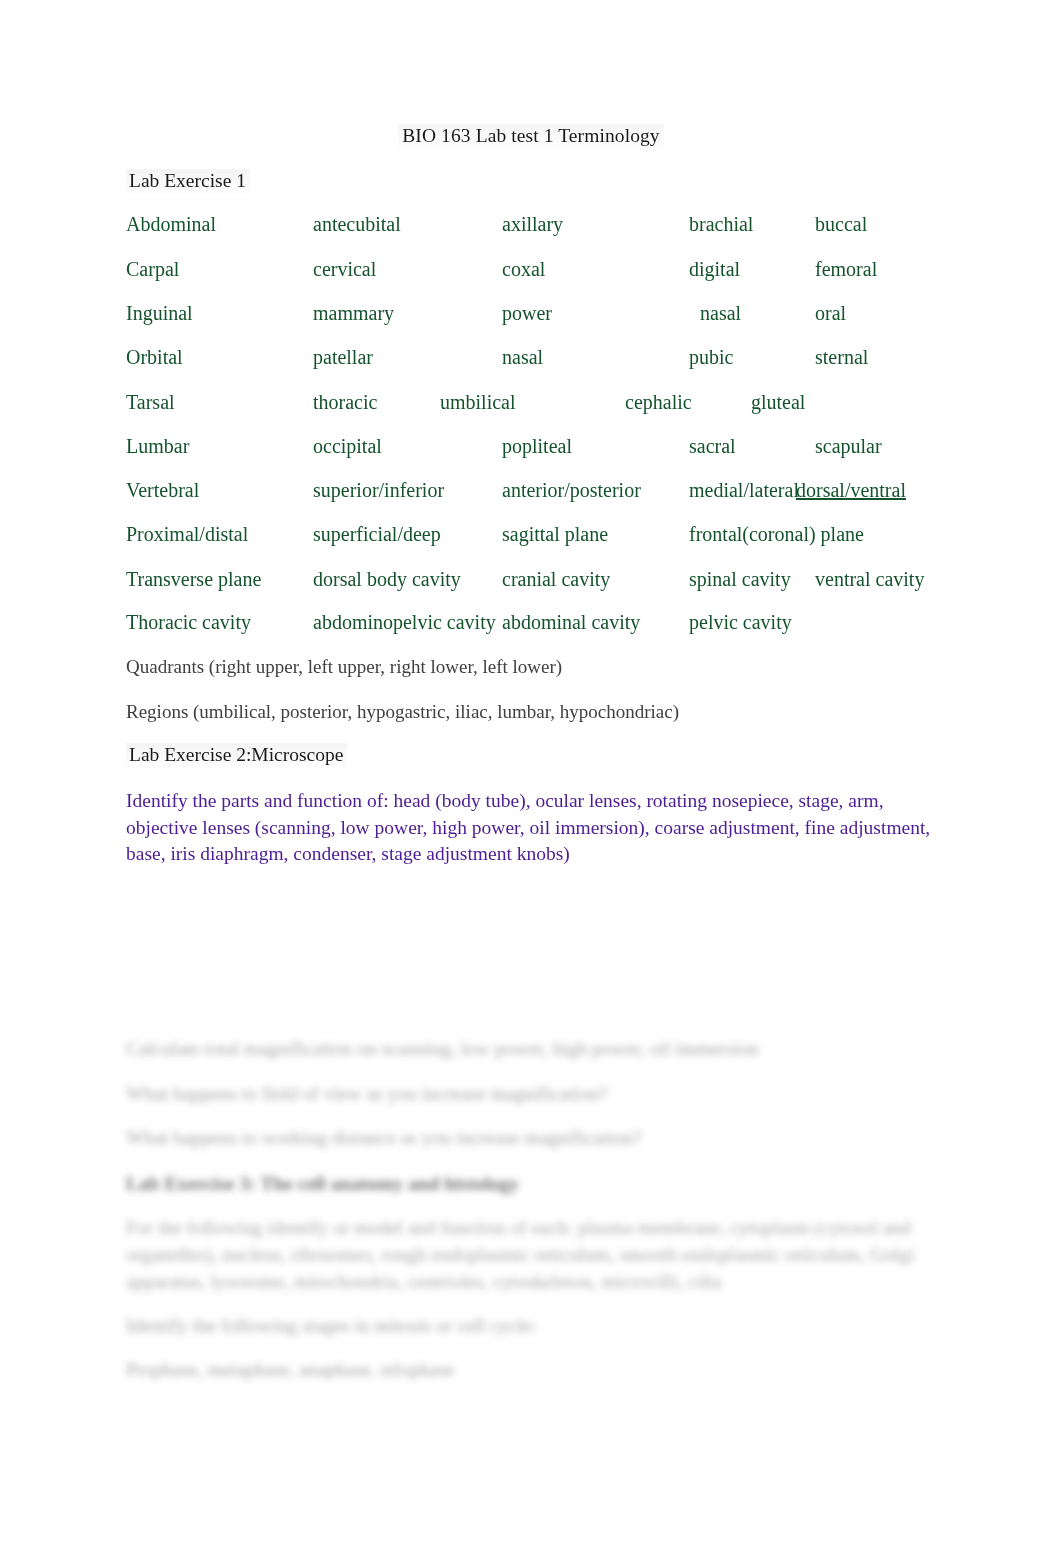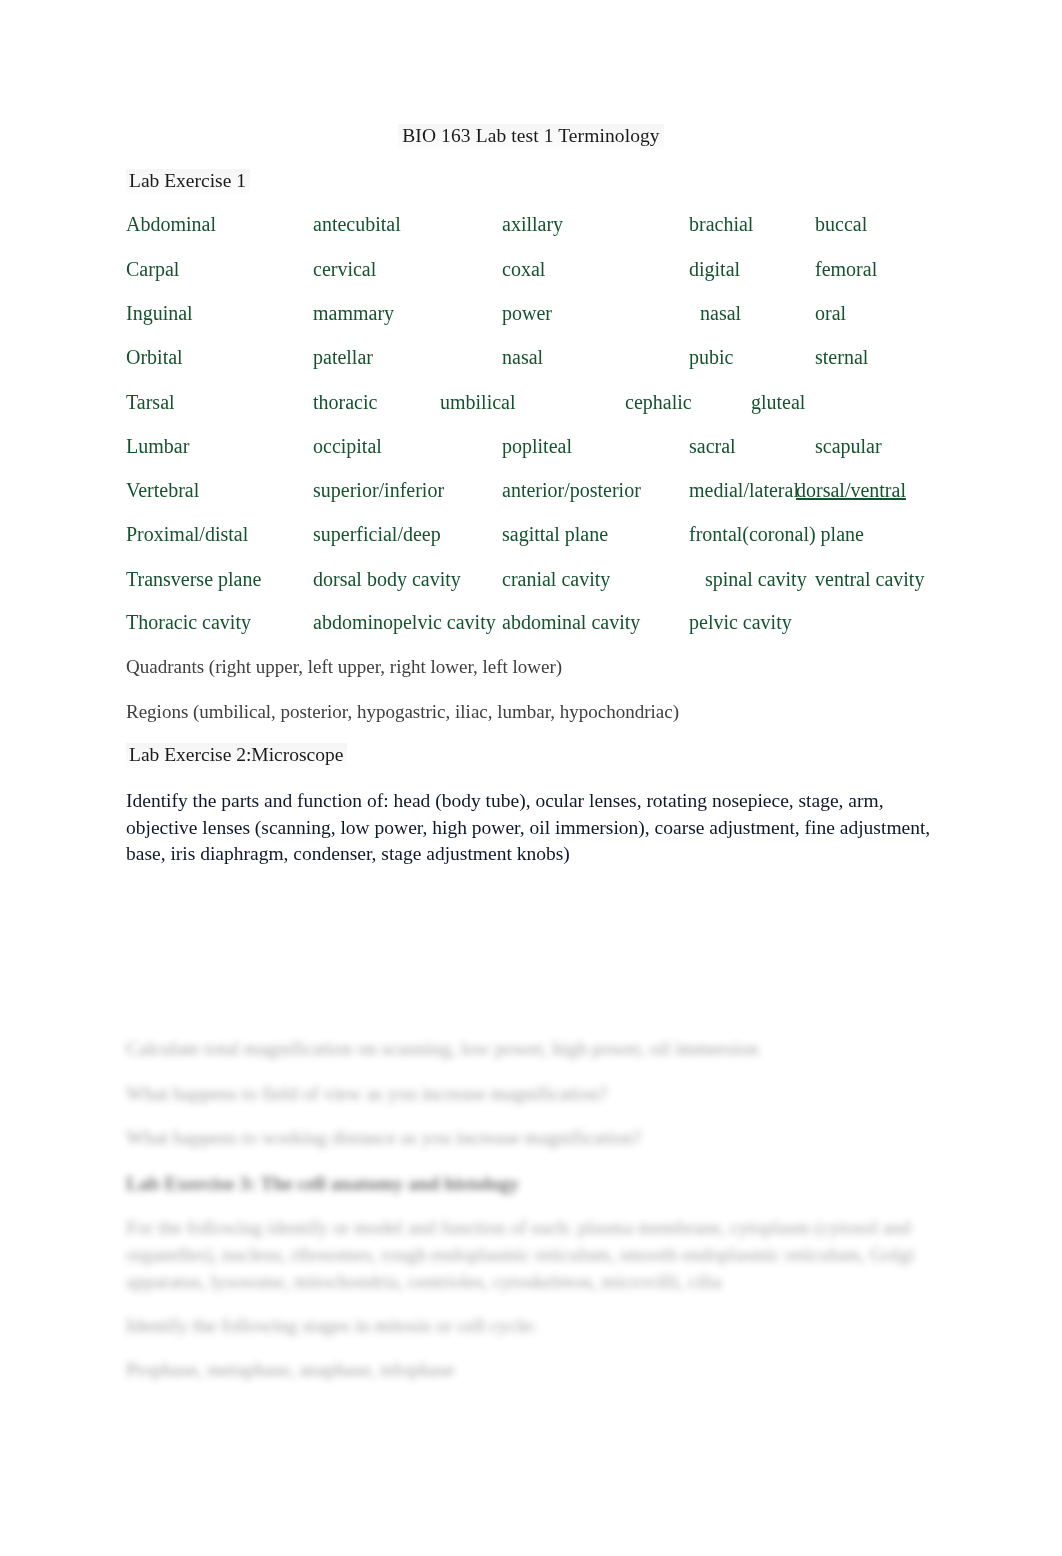--- a/index.html
+++ b/index.html
@@ -78,21 +78,21 @@
     color: #404040;
     white-space: nowrap;
   }
 
   .para-block {
     position: absolute;
     left: 126px;
     width: 800px;
     font-size: 19.5px;
     line-height: 26.6px;
-    color: #0f172a;
+    color: #4c1d95;
   }
   .para-block .ln { display: block; white-space: nowrap; }
 
   
   .blur-zone {
     position: absolute;
     left: 0;
     top: 1010px;
     width: 1062px;
     height: 420px;
@@ -199,21 +199,21 @@
     <span class="cell" style="left:187px;">superficial/deep</span>
     <span class="cell" style="left:376px;">sagittal plane</span>
     <span class="cell" style="left:563px;">frontal(coronal) plane</span>
     <span class="cell" style="left:689px;"></span>
   </div>
 
   <div class="term-row" style="top:566px;">
     <span class="cell" style="left:0px;">Transverse plane</span>
     <span class="cell" style="left:187px;">dorsal body cavity</span>
     <span class="cell" style="left:376px;">cranial cavity</span>
-    <span class="cell" style="left:579px;">spinal cavity</span>
+    <span class="cell" style="left:563px;">spinal cavity</span>
     <span class="cell" style="left:689px;">ventral cavity</span>
   </div>
 
   <div class="term-row" style="top:609px;">
     <span class="cell" style="left:0px;">Thoracic cavity</span>
     <span class="cell" style="left:187px;">abdominopelvic cavity</span>
     <span class="cell" style="left:376px;">abdominal cavity</span>
     <span class="cell" style="left:563px;">pelvic cavity</span>
     <span class="cell" style="left:689px;"></span>
   </div>

